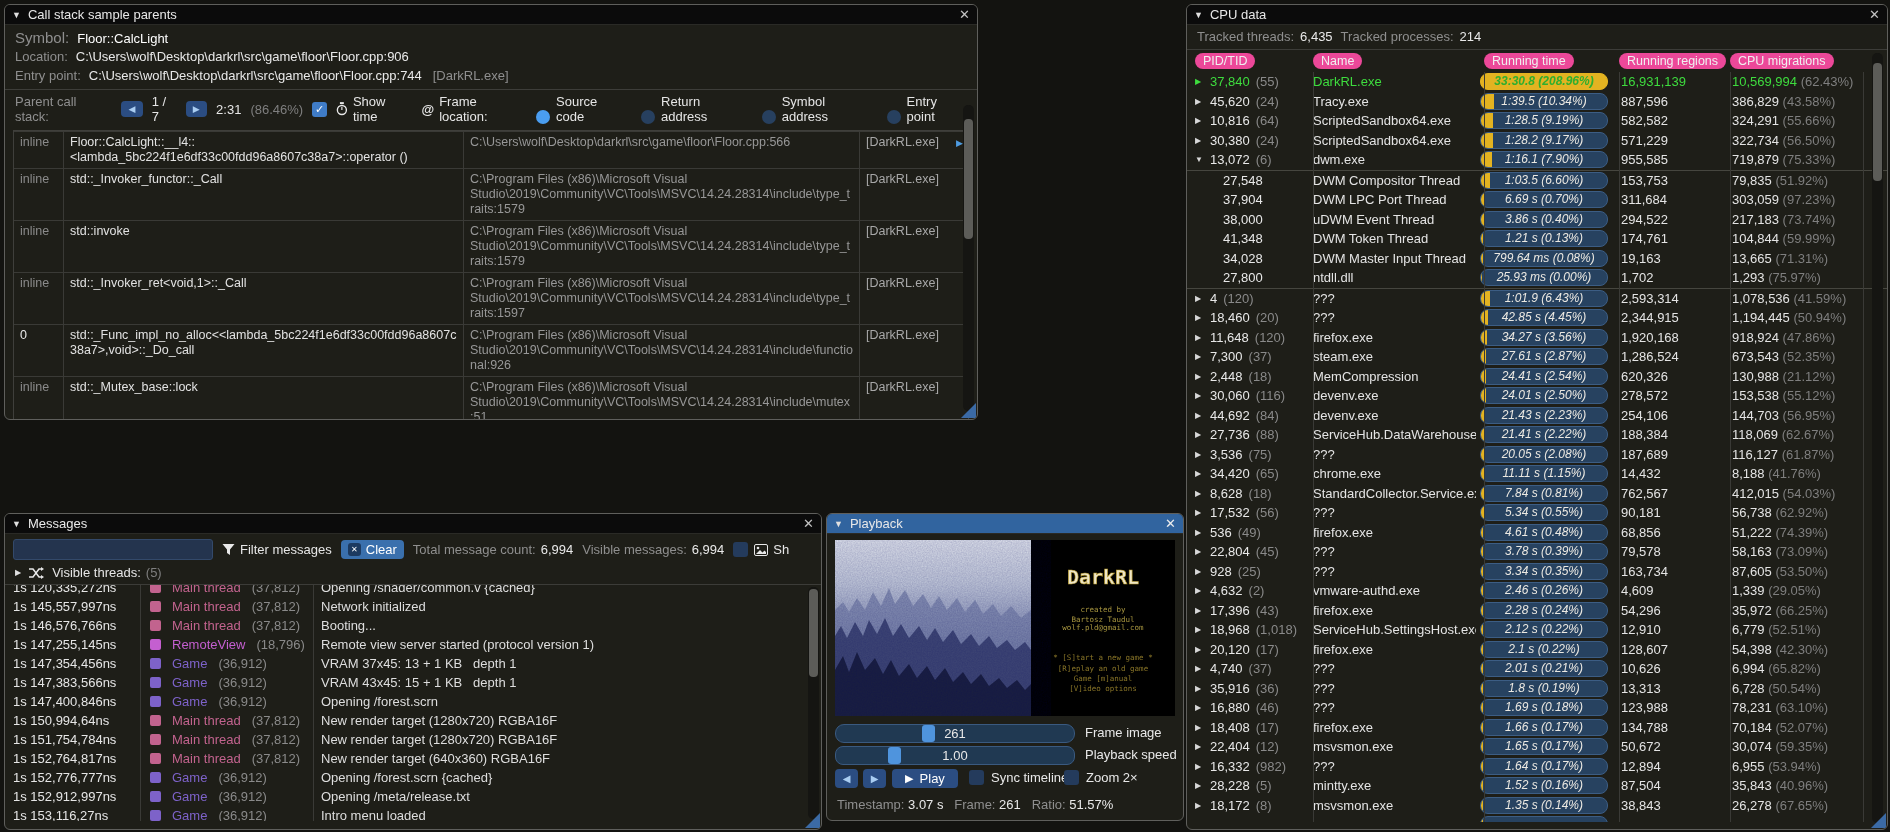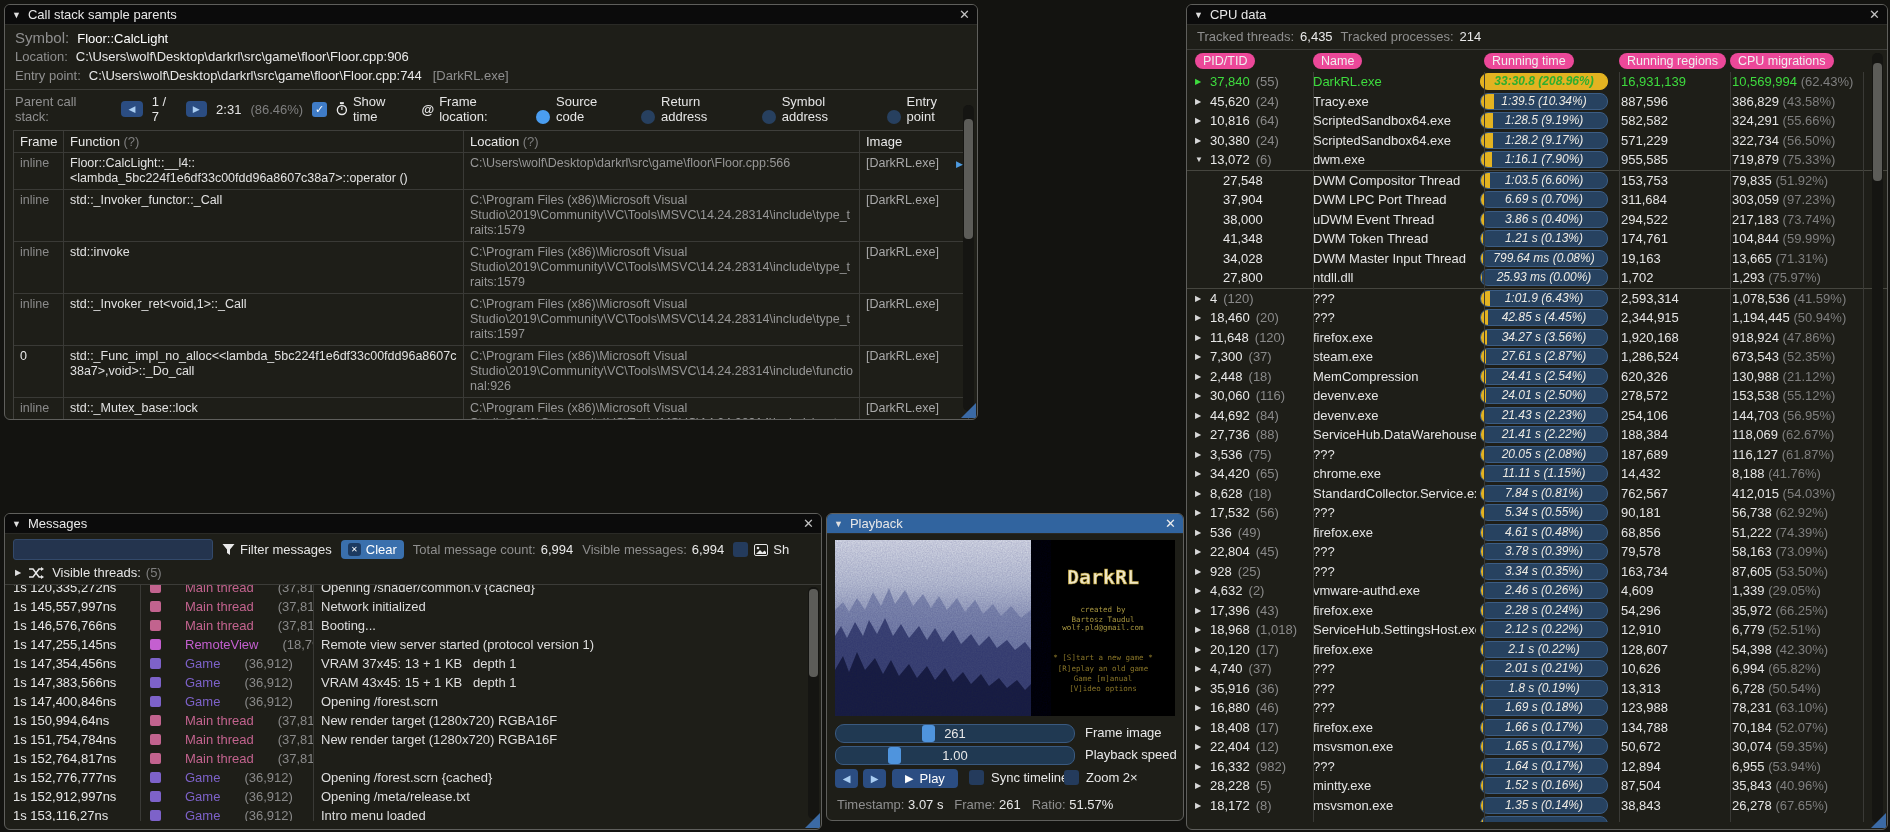--- a/index.html
+++ b/index.html
@@ -49,21 +49,21 @@
   .m-input{width:198px;height:19px;background:#24344e;border:1px solid #33496a;border-radius:3px;}
   .m-clearbtn{display:inline-flex;align-items:center;gap:5px;background:#3a70ad;border-radius:4px;
     padding:2px 7px;color:#fff;}
   .m-clearicon{width:13px;height:13px;border-radius:3px;background:#1c3a60;color:#fff;font-size:8px;
     display:flex;align-items:center;justify-content:center;}
   .m-threads{display:flex;align-items:center;gap:8px;padding:1px 10px 4px;font-size:13px;color:#e6e6e6;}
   .m-list{position:relative;border-top:1px solid #3c3c38;height:236px;overflow:hidden;}
   .m-rows{margin-top:-7px;}
   .m-row{display:grid;grid-template-columns:135px 173px 1fr;height:19px;align-items:center;font-size:13px;}
   .m-time{color:#e6e6e6;padding-left:8px;white-space:nowrap;}
-  .m-thread{display:flex;align-items:center;gap:24px;padding-left:10px;white-space:nowrap;overflow:hidden;}
+  .m-thread{display:flex;align-items:center;gap:11px;padding-left:10px;white-space:nowrap;overflow:hidden;}
   .sw{width:11px;height:11px;border-radius:2px;flex:none;}
   .tid{color:#8a8a8a;}
   .m-text{color:#dedede;padding-left:8px;white-space:pre;overflow:hidden;}
   .m-vline{position:absolute;top:0;bottom:0;width:1px;background:#3a3a36;}
   
   #playback{left:826px;top:513px;width:356px;height:306px;}
   .pb-img{position:absolute;left:8px;top:26px;width:340px;height:176px;background:#000;}
   .pb-slider{position:absolute;left:8px;width:238px;height:17px;background:#203952;border:1px solid #3a5a80;
     border-radius:9px;color:#e8e8e8;font-size:13px;}
   .pb-handle{position:absolute;top:0;width:13px;height:17px;background:#4f94dd;border-radius:3px;}
@@ -148,26 +148,20 @@
           <span class="radio"></span>
           <span>Symbol address</span>
         </span>
         <span class="radio-wrap">
           <span class="radio"></span>
           <span>Entry point</span>
         </span>
       </span>
   </div>
   <div class="cs-table">
-    <div class="cs-hrow">
-      <div class="cs-c"><span>Frame</span></div>
-      <div class="cs-c"><span>Function</span> <span class="pct">(?)</span></div>
-      <div class="cs-c"><span>Location</span> <span class="pct">(?)</span></div>
-      <div class="cs-c"><span>Image</span></div>
-    </div>
     <div>
         <div class="cs-row">
           <div class="cs-c c-frame inl">inline</div>
           <div class="cs-c c-func">Floor::CalcLight::__l4::&lt;lambda_5bc224f1e6df33c00fdd96a8607c38a7&gt;::operator ()</div>
           <div class="cs-c c-loc">C:\Users\wolf\Desktop\darkrl\src\game\floor\Floor.cpp:566</div>
           <div class="cs-c c-img">[DarkRL.exe]<span class="jump">▶</span></div>
         </div>
         <div class="cs-row">
           <div class="cs-c c-frame inl">inline</div>
           <div class="cs-c c-func">std::_Invoker_functor::_Call</div>
@@ -328,20 +322,21 @@
           </div>
           <div class="m-text">New render target (1280x720) RGBA16F</div>
         </div>
         <div class="m-row">
           <div class="m-time">1s 152,764,817ns</div>
           <div class="m-thread">
             <span class="sw" style="background: rgb(194, 99, 142);"></span>
             <span style="color: rgb(194, 99, 142);">Main thread</span>
             <span class="tid">(37,812)</span>
           </div>
+          <div class="m-text">New render target (640x360) RGBA16F</div>
         </div>
         <div class="m-row">
           <div class="m-time">1s 152,776,777ns</div>
           <div class="m-thread">
             <span class="sw" style="background: rgb(125, 98, 201);"></span>
             <span style="color: rgb(125, 98, 201);">Game</span>
             <span class="tid">(36,912)</span>
           </div>
           <div class="m-text">Opening /forest.scrn {cached}</div>
         </div>

